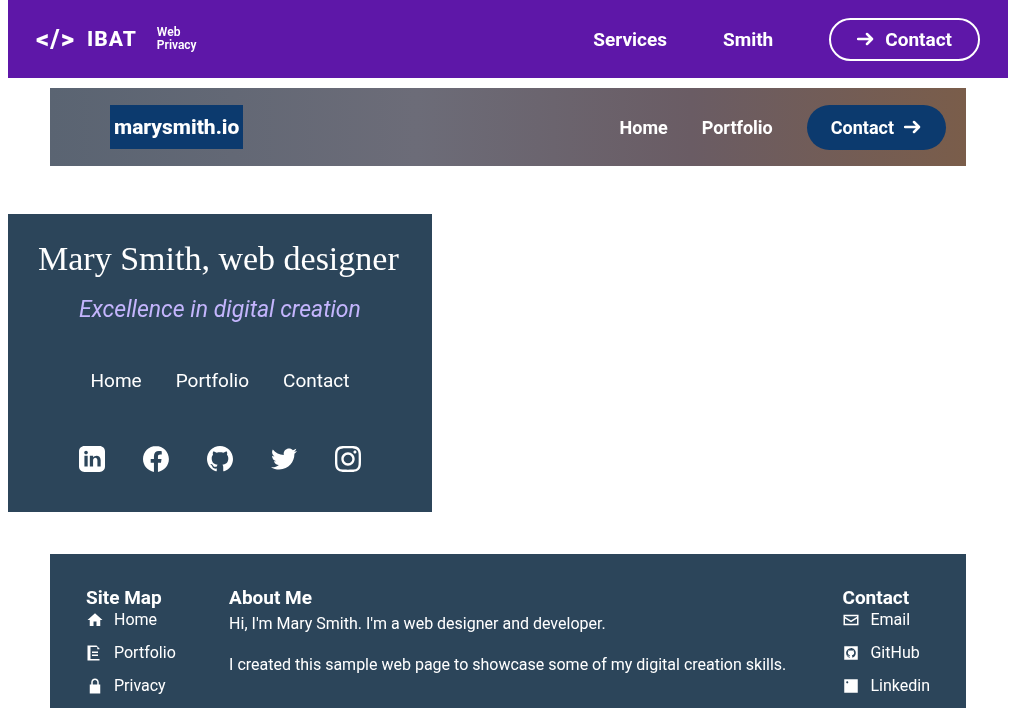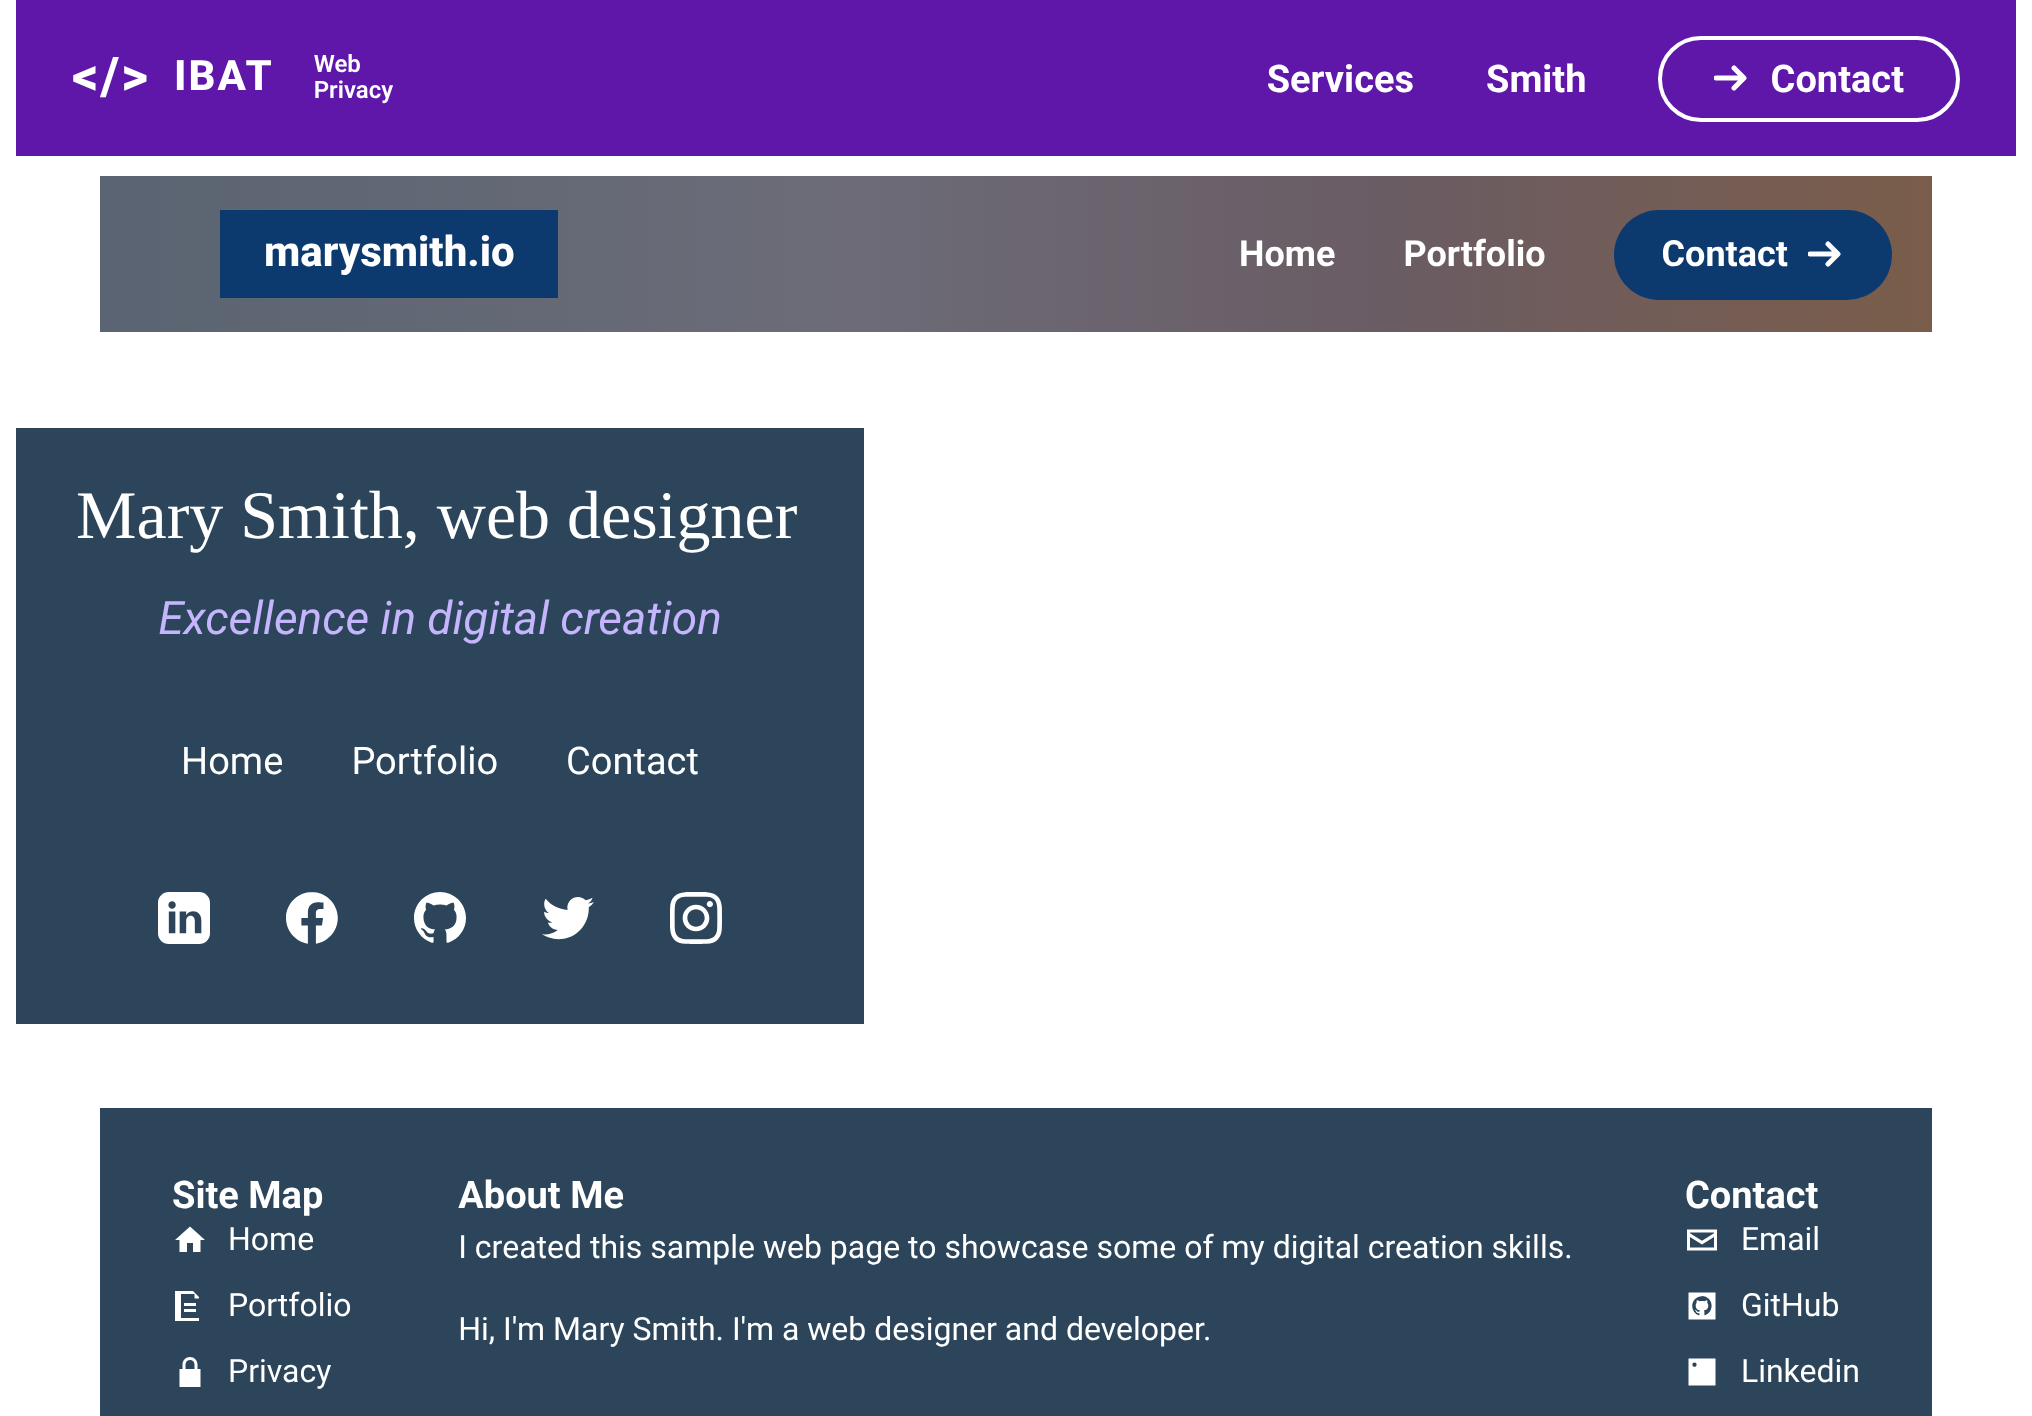--- a/index.html
+++ b/index.html
@@ -13,39 +13,39 @@
     display: flex;
     align-items: center;
     justify-content: space-between;
     padding: 0 28px;
     color: #fff;
   }
   .ibat-logo { display: flex; align-items: center; gap: 6px; }
   .ibat-code { font-weight: 800; font-size: 26px; letter-spacing: 1px; }
   .ibat-name { font-weight: 800; font-size: 21px; letter-spacing: 1px; margin-left: 6px; }
   .ibat-sub { font-size: 12px; line-height: 13px; font-weight: 600; margin-left: 14px; }
-  .ibat-nav { display: flex; align-items: center; gap: 36px; }
+  .ibat-nav { display: flex; align-items: center; gap: 56px; }
   .ibat-link { font-weight: 700; font-size: 19px; color: #fff; cursor: pointer; }
   .ibat-contact {
     border: 2px solid #fff; border-radius: 30px; padding: 8px 26px;
     display: flex; align-items: center; gap: 10px; font-weight: 700; font-size: 19px; cursor: pointer;
   }
 
   
   .hero {
     margin: 10px 50px 0 50px;
     height: 78px;
     background: linear-gradient(90deg, #5a6472 0%, #6c6c78 40%, #6a5c64 70%, #7a5d4a 100%);
     display: flex; align-items: center; justify-content: space-between;
     padding: 0 20px 0 60px;
     position: relative;
   }
   .hero-brand {
     background: #0c3a6e; color: #fff; font-weight: 800; font-size: 21px;
-    padding: 10px 22px; cursor: pointer; text-align: right;
+    padding: 10px 4px; cursor: pointer; text-align: right;
   }
   .hero-nav { display: flex; align-items: center; gap: 34px; }
   .hero-link { color: #fff; font-weight: 700; font-size: 18px; cursor: pointer; }
   .hero-contact {
     background: #0c3a6e; color: #fff; border-radius: 30px; padding: 12px 24px;
     display: flex; align-items: center; gap: 10px; font-weight: 700; font-size: 18px; cursor: pointer;
   }
 
   
   .card {
@@ -175,22 +175,22 @@
       <li>
         <svg class="footer-ic" viewBox="0 0 24 24">
             <use href="#ic-lock"></use>
           </svg>
         <span>Privacy</span>
       </li>
     </ul>
   </div>
   <div class="footer-col footer-about">
     <h3>About Me</h3>
+    <p>Hi, I'm Mary Smith. I'm a web designer and developer.</p>
     <p>I created this sample web page to showcase some of my digital creation skills.</p>
-    <p>Hi, I'm Mary Smith. I'm a web designer and developer.</p>
   </div>
   <div class="footer-col">
     <h3>Contact</h3>
     <ul class="footer-list">
       <li>
         <svg class="footer-ic" viewBox="0 0 24 24">
             <use href="#ic-mail"></use>
           </svg>
         <span>Email</span>
       </li>

